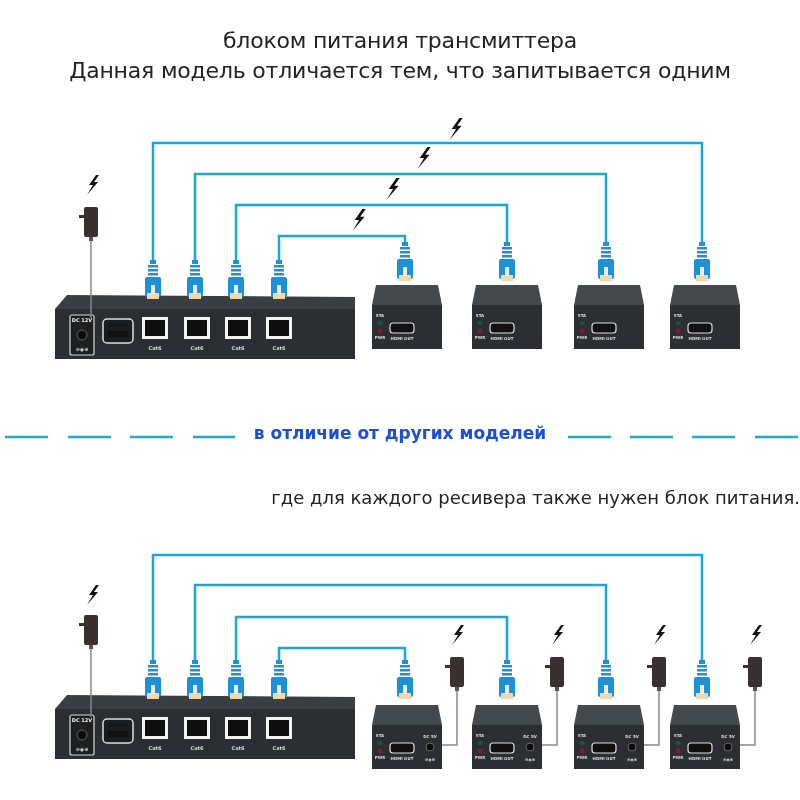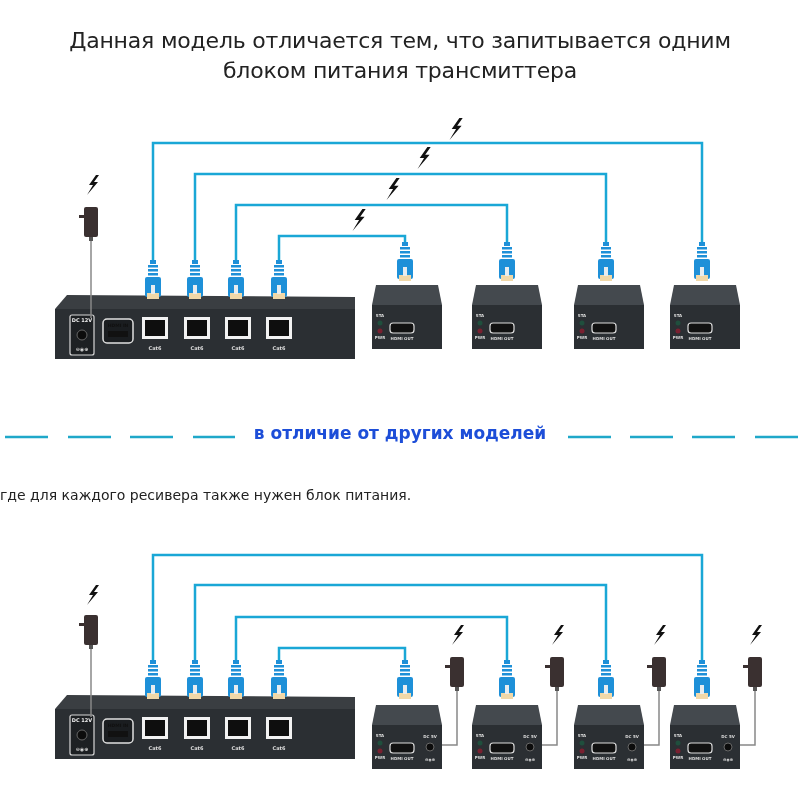--- a/index.html
+++ b/index.html
@@ -1,28 +1,28 @@
 <!DOCTYPE html>
 <html><head>
 <meta charset="utf-8">
 <style>
   html, body { margin: 0; padding: 0; background: #ffffff; }
   body { width: 800px; height: 800px; position: relative; overflow: hidden; font-family: "DejaVu Sans", sans-serif; }
   .title { position: absolute; left: 0; width: 800px; top: 26px; text-align: center; font-size: 22px; line-height: 30px; color: #222; font-family: "DejaVu Sans", sans-serif; letter-spacing: -0.2px; }
   .sep-label { position: absolute; top: 423px; left: 0; width: 800px; text-align: center; font-size: 17px; font-weight: bold; color: #1d4ed8; }
   .sep-label span { background: #fff; padding: 0 8px; }
-  .subtitle { position: absolute; top: 487px; left: 0; width: 800px; text-align: left; font-size: 14px; color: #222; }
+  .subtitle { position: absolute; top: 487px; left: 0; width: 800px; text-align: right; font-size: 18px; color: #222; }
   svg.diagram { position: absolute; left: 0; }
 </style>
 </head>
 <body>
 
 <div class="title">
+  <div>блоком питания трансмиттера</div>
   <div>Данная модель отличается тем, что запитывается одним</div>
-  <div>блоком питания трансмиттера</div>
 </div>
 
 <svg class="diagram" id="diagram-top" width="800" height="290" style="top:110px" viewBox="0 0 800 290">
     <g>
       <path d="M67,185 L355,187 L355,199 L55,199 Z" fill="#3a3e42"></path>
       <rect x="55" y="199" width="300" height="50" fill="#2b2f33"></rect>
       <rect x="70" y="205" width="24" height="40" rx="2" fill="#1d2023" stroke="#d8d8d8" stroke-width="1.2"></rect>
       <text x="82" y="212" font-size="5" fill="#eee" font-family="DejaVu Sans, sans-serif" text-anchor="middle" font-weight="bold">DC 12V</text>
       <circle cx="82" cy="225" r="5" fill="#0c0c0c" stroke="#666"></circle>
       <text x="82" y="241" font-size="5" fill="#ddd" font-family="DejaVu Sans, sans-serif" text-anchor="middle" font-weight="bold">⊖◉⊕</text>

